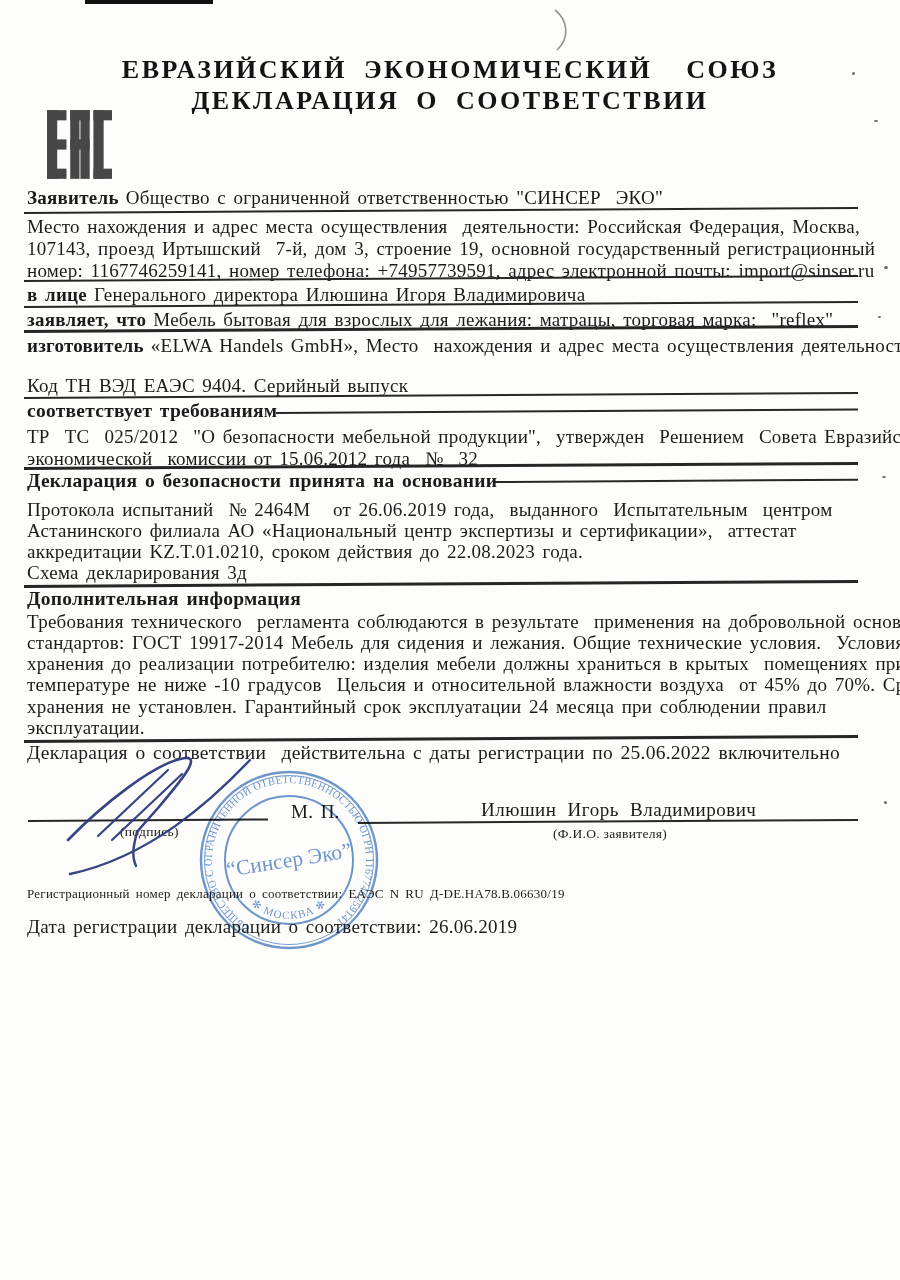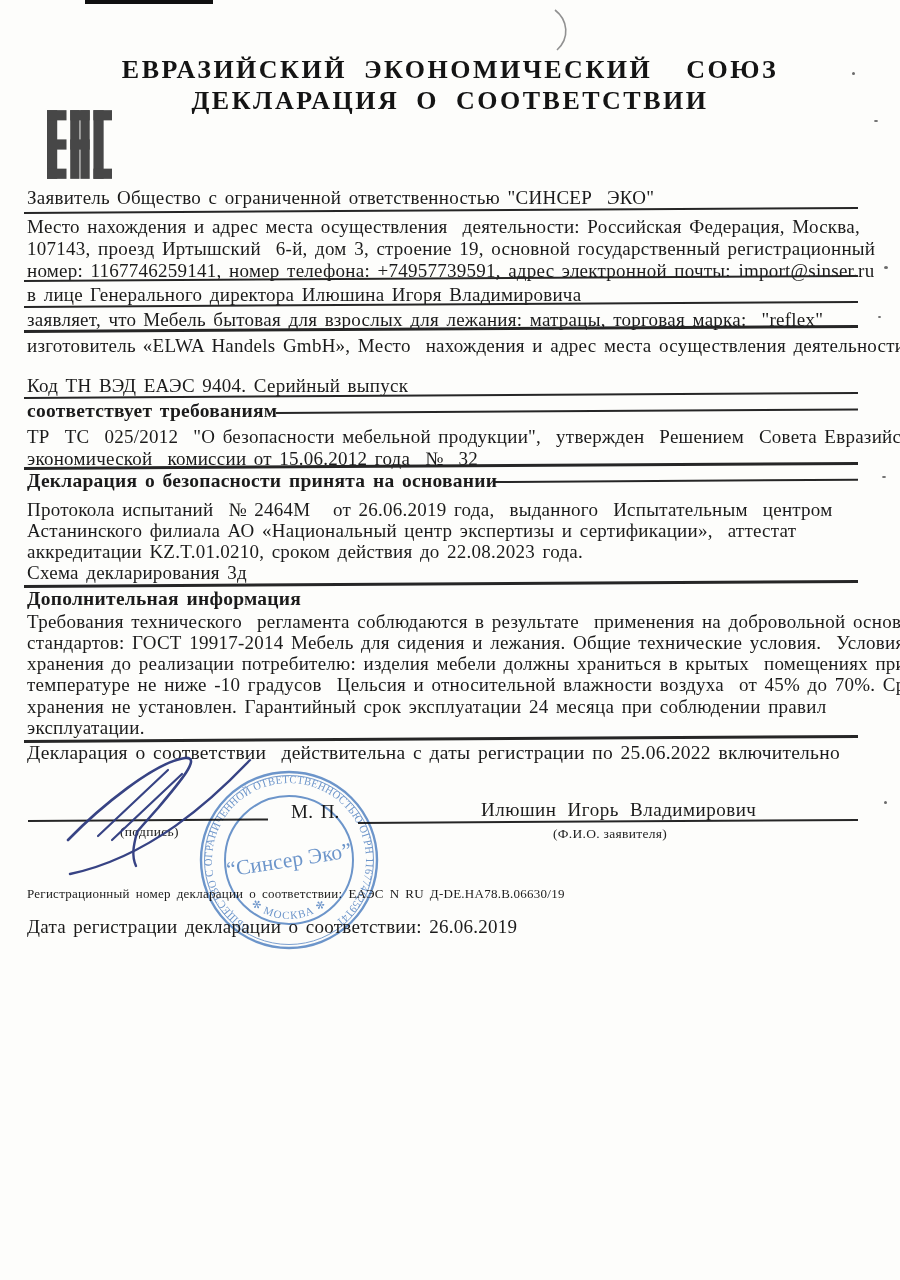--- a/index.html
+++ b/index.html
@@ -6,21 +6,21 @@
   .page {
     position:relative; width:900px; height:1280px; overflow:hidden;
     background:#fdfdfb; color:#1b1b1b;
     font-family:"Liberation Serif","DejaVu Serif",serif;
   }
   .row {
     position:absolute; left:27px; font-size:19px; line-height:20px;
     letter-spacing:0.25px; word-spacing:2.5px; white-space:pre; color:#1b1b1b;
   }
   .b { font-weight:normal; }
-  .lbl { font-weight:normal; padding-right:7px;text-align:right; }
+  .lbl { font-weight:bold; padding-right:7px;text-align:right; }
   .hdr { font-weight:bold; font-size:19.5px; }
   .title {
     position:absolute; left:0; width:100%; text-align:center;
     font-weight:bold; font-size:26px; letter-spacing:2.5px; word-spacing:8px;
     white-space:pre; color:#141414;
   }
   .rule {
     position:absolute; background:#262626; height:2px;
     transform:rotate(-0.35deg); transform-origin:left center;
   }
@@ -69,21 +69,21 @@
       <rect x="50" y="0" width="11" height="74"></rect>
       <rect x="50" y="0" width="20" height="11"></rect>
       <rect x="50" y="63" width="20" height="11"></rect>
     </g>
   </svg>
 
   <div class="row" style="top:188px"><span class="lbl">Заявитель</span><span>Общество с ограниченной ответственностью "СИНСЕР  ЭКО"</span></div>
   <div class="rule" style="top:212px;left:24px;width:834px"></div>
 
   <div class="row" style="top:217px">Место нахождения и адрес места осуществления  деятельности: Российская Федерация, Москва,</div>
-  <div class="row" style="top:239px">107143, проезд Иртышский  6-й, дом 3, строение 19, основной государственный регистрационный</div>
+  <div class="row" style="top:239px">107143, проезд Иртышский  7-й, дом 3, строение 19, основной государственный регистрационный</div>
   <div class="row" style="top:261px">номер: 1167746259141, номер телефона: +74957739591, адрес электронной почты: import@sinser.ru</div>
   <div class="rule" style="top:280px;left:24px;width:834px"></div>
 
   <div class="row" style="top:285px"><span class="lbl">в лице</span><span>Генерального директора Илюшина Игоря Владимировича</span></div>
   <div class="rule" style="top:306px;left:24px;width:834px"></div>
 
   <div class="row" style="top:310px"><span class="lbl">заявляет, что</span><span>Мебель бытовая для взрослых для лежания: матрацы, торговая марка:  "reflex"</span></div>
   <div class="rule thick" style="top:330px;left:24px;width:834px"></div>
 
   <div class="row" style="top:336px"><span class="lbl">изготовитель</span><span>«ELWA Handels GmbH», Место  нахождения и адрес места осуществления деятельности</span></div>

